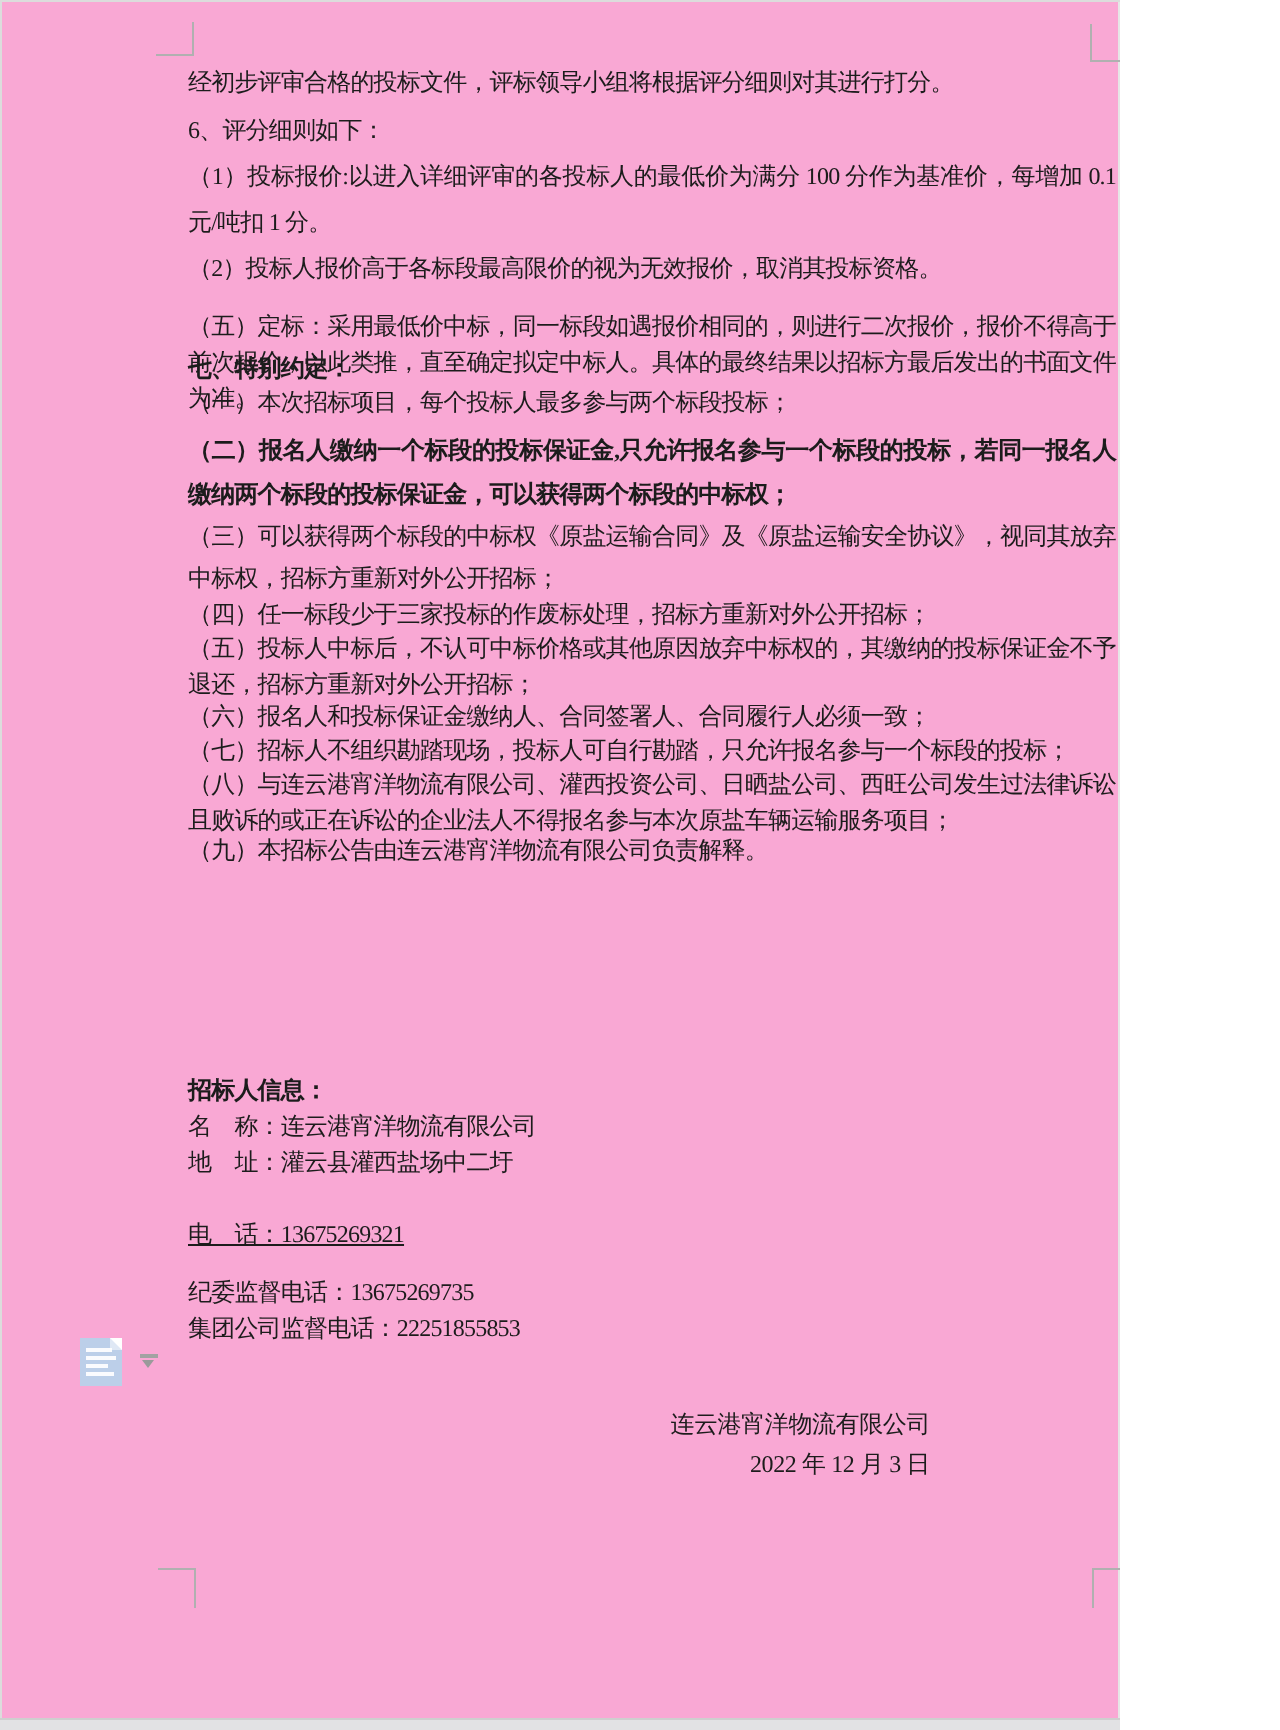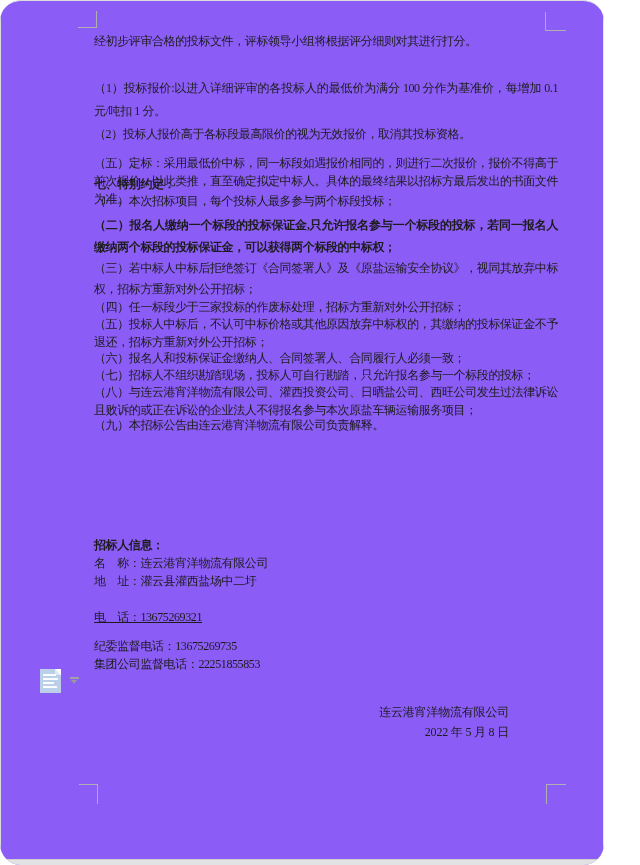--- a/index.html
+++ b/index.html
@@ -2,25 +2,24 @@
 <html><head>
 <meta charset="utf-8">
 <style>
   html,body { margin:0; padding:0; }
   body {
     width:640px; height:865px;
     background:#ffffff;
     font-family:"Liberation Serif","DejaVu Serif",serif;
   }
   .page {
-    position:relative; width:604px; height:865px;
-    background:#8b5cf6; overflow:hidden;
+    position:relative; width:560px; height:865px;
+    background:#f9a8d4; overflow:hidden;
     border-top:1px solid #dcdcdc;
     box-sizing:border-box;
-    border-radius:21px;
   }
   .edge-left  { position:absolute; left:0; top:0; width:1px; height:858px; background:#dcdcdc; }
   .edge-right { position:absolute; right:0; top:0; width:1px; height:858px; background:#e6e6e6; }
   .bottom-gap {
     position:absolute; left:0; top:858px; width:640px; height:7px;
     background:#e2e2e4; border-top:1px solid #cfcfcf; box-sizing:border-box;
   }
   
   .txt {
     position:absolute; left:94px; width:464px;
@@ -73,43 +72,44 @@
   <div class="mark" style="left:96px;top:10px;width:1px;height:17px;"></div>
   <div class="mark" style="left:78px;top:26px;width:19px;height:1px;"></div>
   <div class="mark" style="left:545px;top:11px;width:1px;height:18px;"></div>
   <div class="mark" style="left:545px;top:29px;width:21px;height:1px;"></div>
   <div class="mark" style="left:97px;top:783px;width:1px;height:20px;"></div>
   <div class="mark" style="left:79px;top:783px;width:19px;height:1px;"></div>
   <div class="mark" style="left:546px;top:783px;width:1px;height:20px;"></div>
   <div class="mark" style="left:547px;top:783px;width:19px;height:1px;"></div>
 
   <div class="txt lh23 noj" style="top:29px;">经初步评审合格的投标文件，评标领导小组将根据评分细则对其进行打分。</div>
+  <div class="txt lh23 noj" style="top:53px;">6、评分细则如下：</div>
   <div class="txt lh23" style="top:76px;">（1）投标报价:以进入详细评审的各投标人的最低价为满分 100 分作为基准价，每增加 0.1 元/吨扣 1 分。</div>
   <div class="txt lh23 noj" style="top:122px;">（2）投标人报价高于各标段最高限价的视为无效报价，取消其投标资格。</div>
   <div class="txt lh18" style="top:139px;margin-top:14px;">（五）定标：采用最低价中标，同一标段如遇报价相同的，则进行二次报价，报价不得高于前次报价，以此类推，直至确定拟定中标人。具体的最终结果以招标方最后发出的书面文件为准。</div>
   <div class="txt bold noj" style="top:175px;">七、特别约定：</div>
   <div class="txt noj" style="top:192px;">（一）本次招标项目，每个投标人最多参与两个标段投标；</div>
   <div class="txt lh22" style="top:213px;">（二）报名人缴纳一个标段的投标保证金,只允许报名参与一个标段的投标，若同一报名人缴纳两个标段的投标保证金，可以获得两个标段的中标权；</div>
-  <div class="txt lh21" style="top:257px;">（三）若中标人中标后拒绝签订《合同签署人》及《原盐运输安全协议》，视同其放弃中标权，招标方重新对外公开招标；</div>
+  <div class="txt lh21" style="top:257px;">（三）可以获得两个标段的中标权《原盐运输合同》及《原盐运输安全协议》，视同其放弃中标权，招标方重新对外公开招标；</div>
   <div class="txt noj" style="top:298px;">（四）任一标段少于三家投标的作废标处理，招标方重新对外公开招标；</div>
   <div class="txt" style="top:315px;">（五）投标人中标后，不认可中标价格或其他原因放弃中标权的，其缴纳的投标保证金不予退还，招标方重新对外公开招标；</div>
   <div class="txt noj" style="top:349px;">（六）报名人和投标保证金缴纳人、合同签署人、合同履行人必须一致；</div>
   <div class="txt noj" style="top:366px;">（七）招标人不组织勘踏现场，投标人可自行勘踏，只允许报名参与一个标段的投标；</div>
   <div class="txt" style="top:383px;">（八）与连云港宵洋物流有限公司、灌西投资公司、日晒盐公司、西旺公司发生过法律诉讼且败诉的或正在诉讼的企业法人不得报名参与本次原盐车辆运输服务项目；</div>
   <div class="txt noj" style="top:416px;">（九）本招标公告由连云港宵洋物流有限公司负责解释。</div>
 
   <div class="txt noj" style="top:554px;">名　称：连云港宵洋物流有限公司</div>
   <div class="txt bold noj" style="top:536px;">招标人信息：</div>
   <div class="txt noj" style="top:572px;">地　址：灌云县灌西盐场中二圩</div>
   <div class="txt noj" style="top:608px;text-decoration:underline;">电　话：13675269321</div>
   <div class="txt noj" style="top:637px;">纪委监督电话：13675269735</div>
   <div class="txt noj" style="top:655px;">集团公司监督电话：22251855853</div>
 
   <div class="sig" style="top:704px;">连云港宵洋物流有限公司</div>
-  <div class="sig" style="top:724px;">2022 年 5 月 8 日</div>
+  <div class="sig" style="top:724px;">2022 年 12 月 3 日</div>
 
   <div class="margin-icon">
     <div class="doc-icon">
       <div class="doc-fold"></div>
       <div class="doc-line dl1"></div>
       <div class="doc-line dl2"></div>
       <div class="doc-line dl3"></div>
       <div class="doc-line dl4"></div>
     </div>
     <div class="dropdown-arrow">

